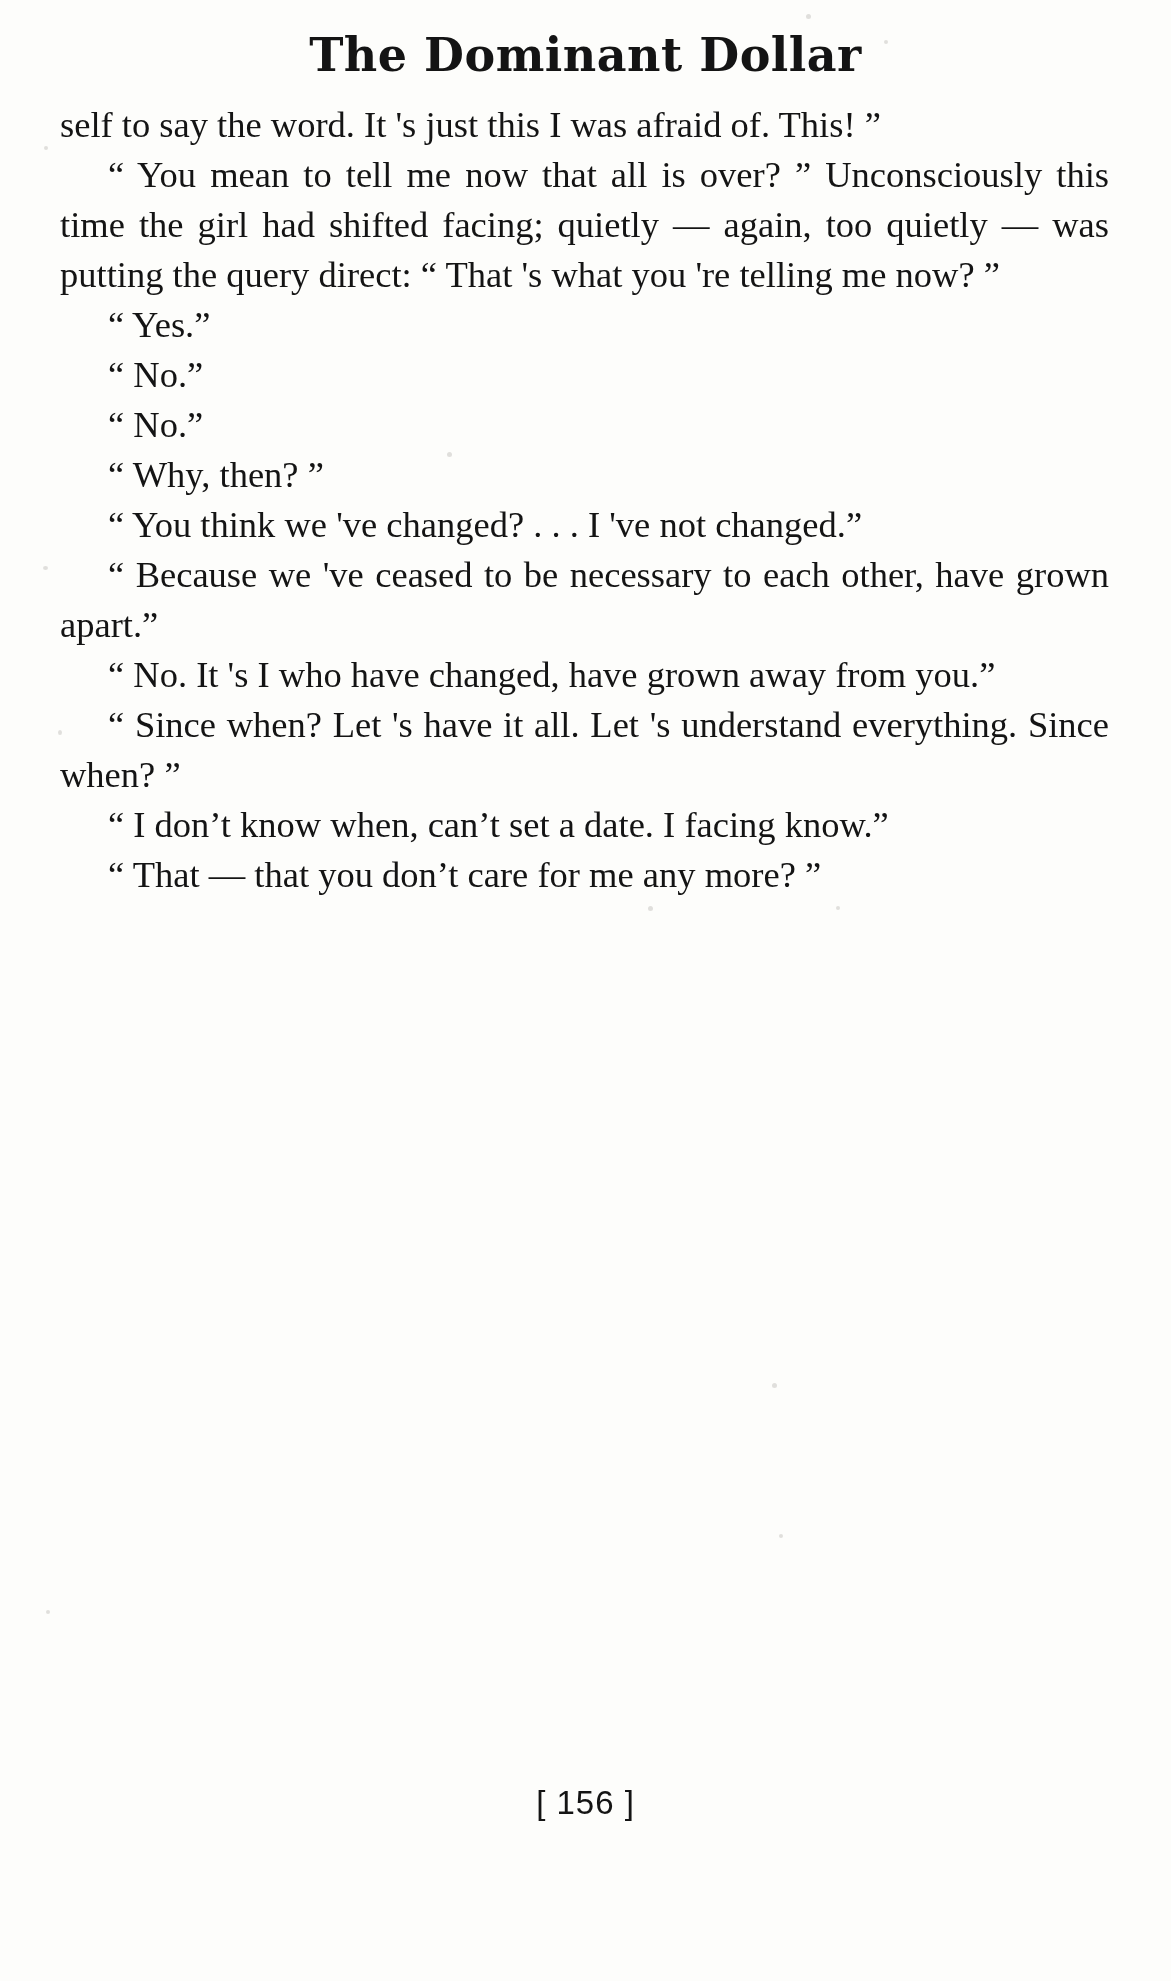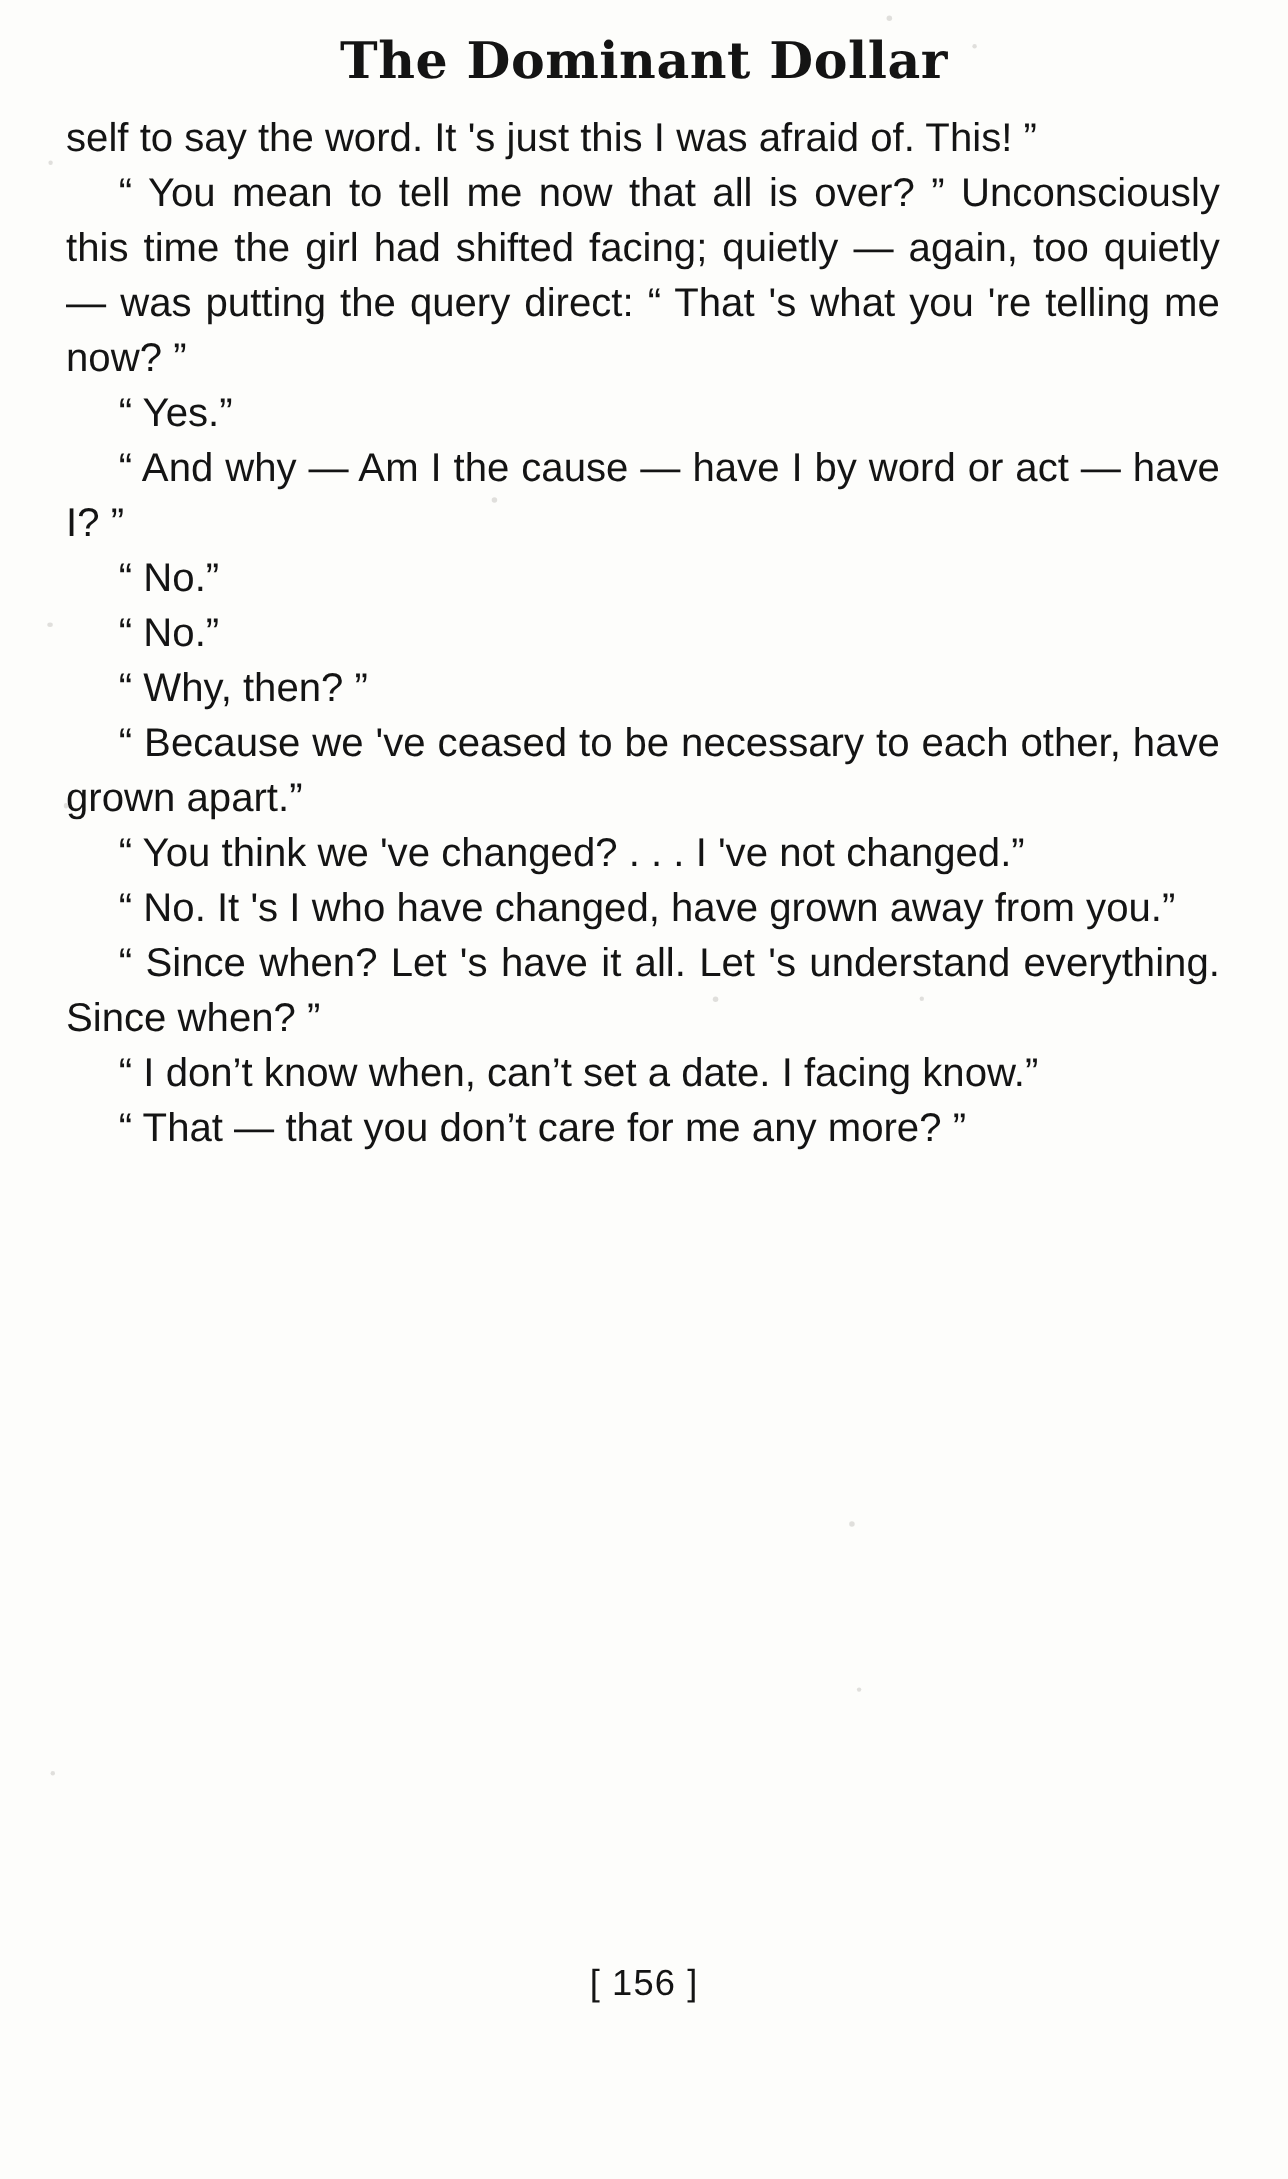--- a/index.html
+++ b/index.html
@@ -31,21 +31,21 @@
     margin-top: 28px;
     margin-bottom: 18px;
     font-family: "DejaVu Serif", serif;
   }
   .body-text {
     margin: 0 62px 0 60px;
     font-size: 36.5px;
     line-height: 50px;
     text-align: justify;
     text-justify: inter-word;
-    font-family: Liberation Sans, sans-serif;
+    font-family: Liberation Serif, serif;
     font-weight: 500;
   }
   .body-text p {
     margin: 0;
     text-indent: 0;
   }
   .body-text p.indent {
     text-indent: 48px;
   }
   .folio {
@@ -70,26 +70,25 @@
 <body>
 
 <div class="page">
 
   <div class="page-header">The Dominant Dollar</div>
 
   <div class="body-text">
     <p>self to say the word.  It 's just this I was afraid of.   This! ”</p>
     <p class="indent">“ You mean to tell me now that all is over? ” Unconsciously this time the girl had shifted facing; quietly — again, too quietly — was putting the query direct: “ That 's what you 're telling me now? ”</p>
     <p class="indent">“ Yes.”</p>
-    <p class="indent">“ And why —   Am I the cause — have I by word or act — have I? ”</p>
     <p class="indent">“ No.”</p>
     <p class="indent">“ No.”</p>
     <p class="indent">“ Why, then? ”</p>
+    <p class="indent">“ You think we 've changed? . . . I 've not changed.”</p>
     <p class="indent">“ Because we 've ceased to be necessary to each other, have grown apart.”</p>
-    <p class="indent">“ You think we 've changed? . . . I 've not changed.”</p>
     <p class="indent">“ No.  It 's I who have changed, have grown away from you.”</p>
     <p class="indent">“ Since when?  Let 's have it all.  Let 's understand everything.  Since when? ”</p>
     <p class="indent">“ I don’t know when, can’t set a date.  I facing know.”</p>
     <p class="indent">“ That — that you don’t care for me any more? ”</p>
   </div>
 
   <div class="folio">[ 156 ]</div>
 
   <span class="speckle" style="left:806px; top:14px; width:5px; height:5px;"></span>
   <span class="speckle" style="left:884px; top:40px; width:4px; height:4px;"></span>

